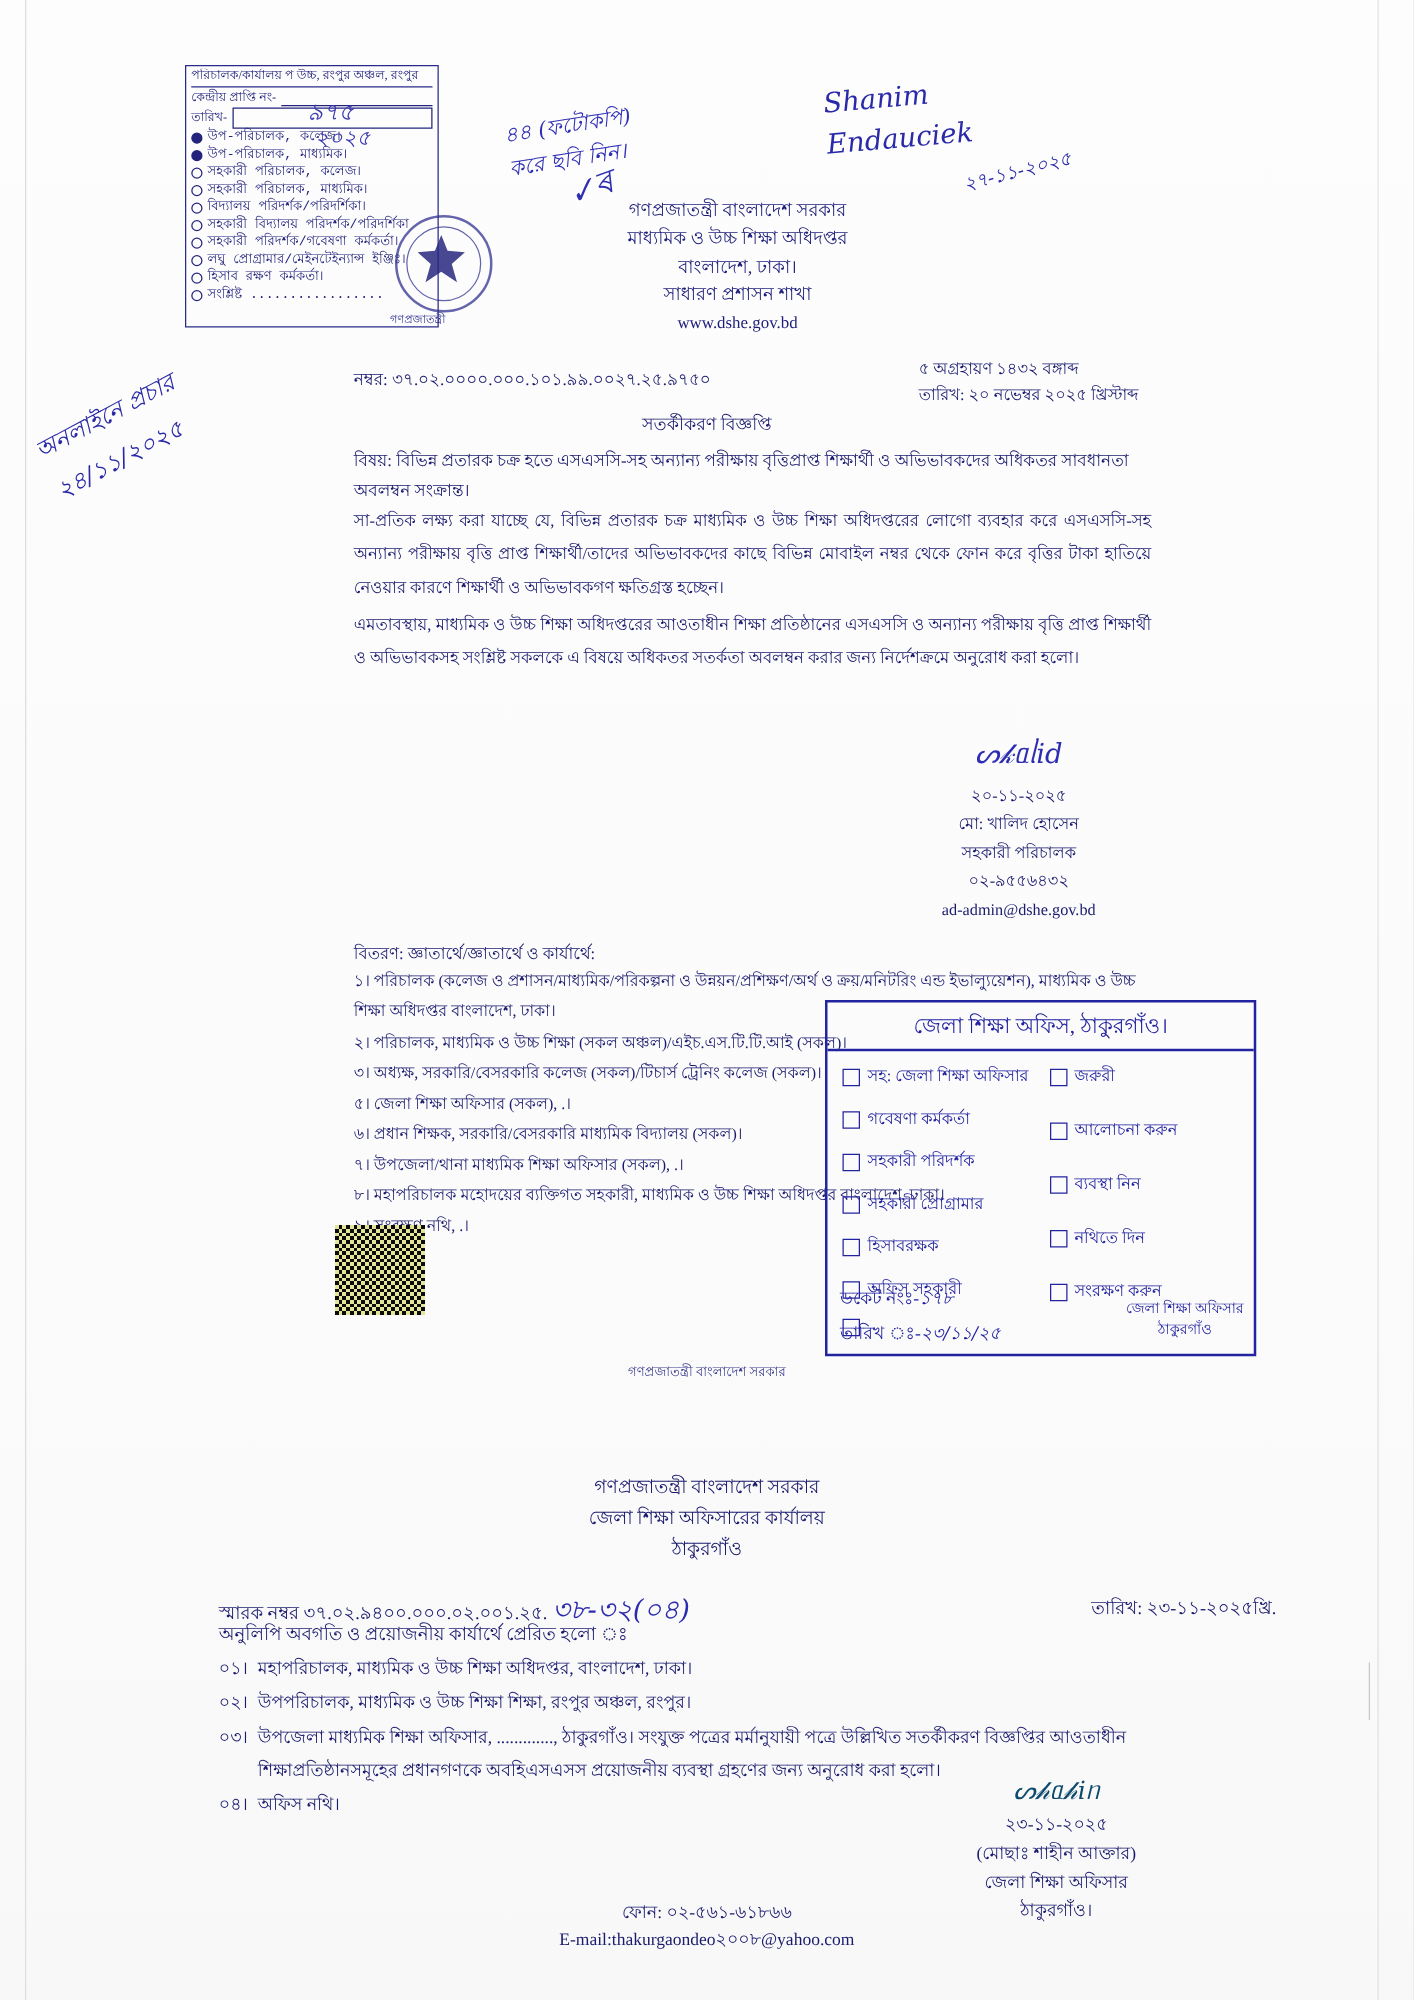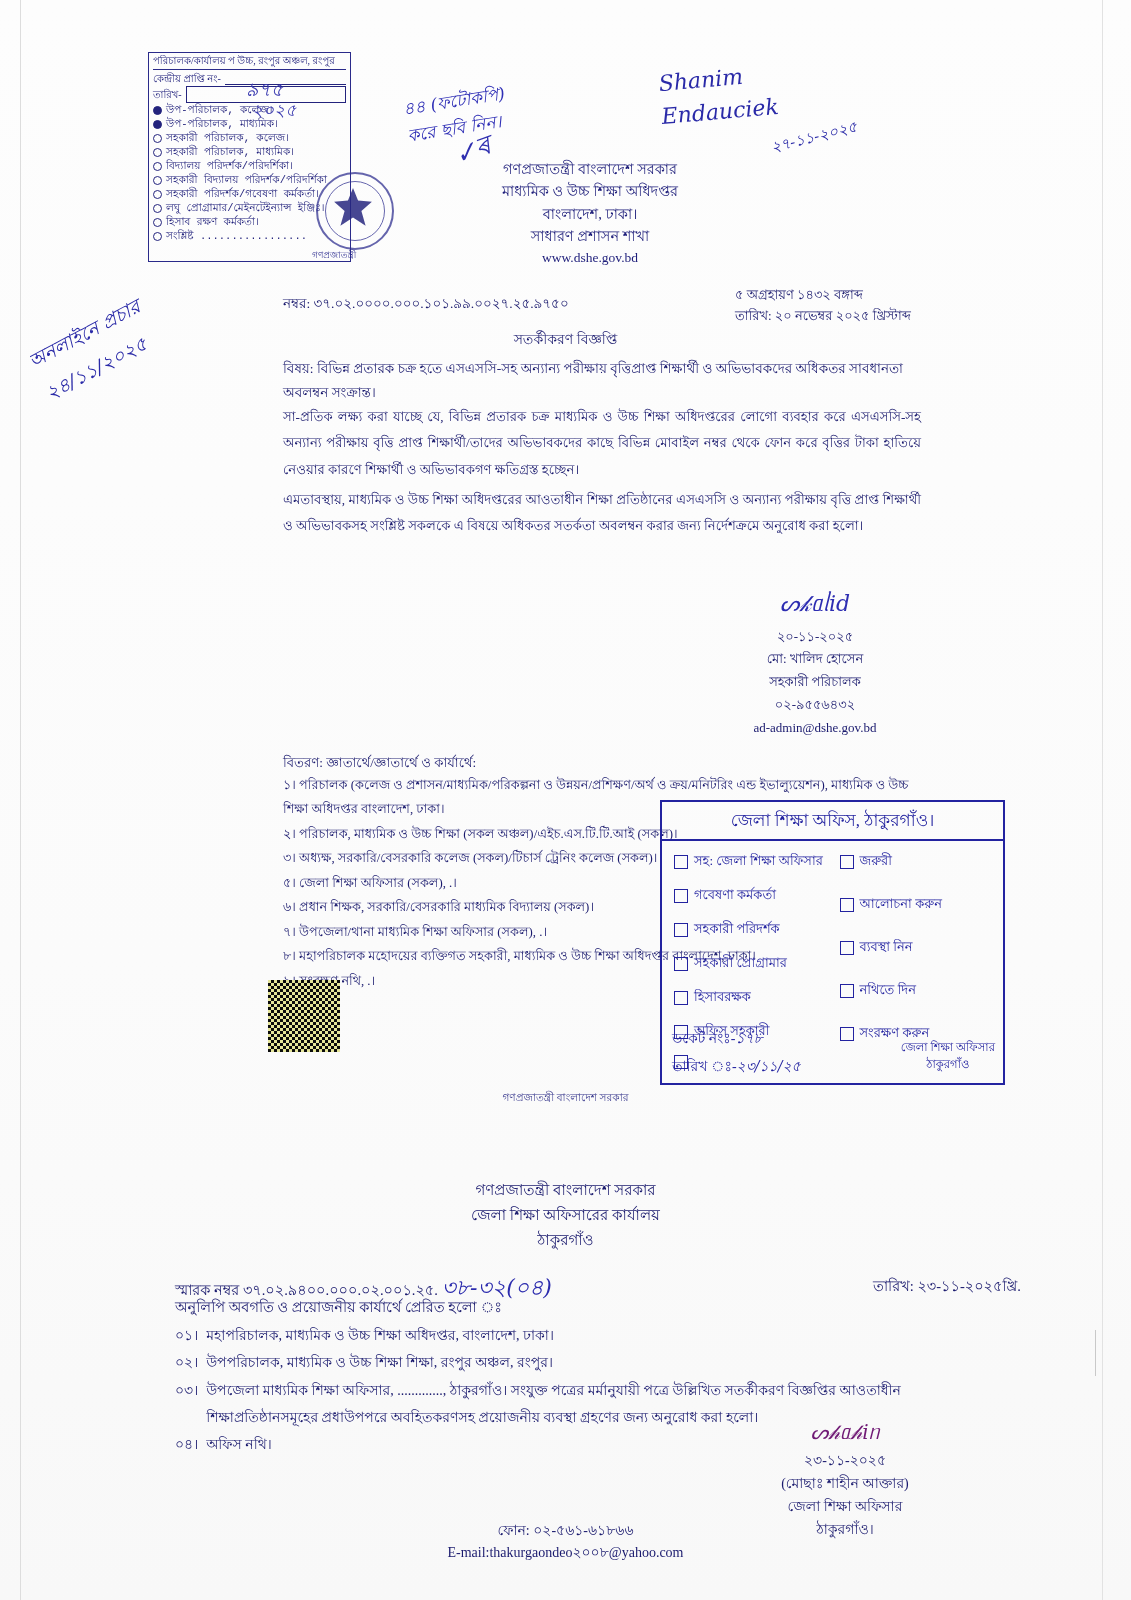--- a/index.html
+++ b/index.html
@@ -320,21 +320,21 @@
     left: 700px; top: 1416px;
     width: 290px;
     text-align: center;
     font-size: 14px;
     line-height: 1.65;
   }
   .bottom-sign .sg {
     font-family: "DejaVu Serif", serif;
     font-style: italic;
     font-size: 20px;
-    color: #701a75;
+    color: #0c4a6e;
     display: block;
   }
   .contact {
     position: absolute;
     left: 0; right: 0; top: 1520px;
     text-align: center;
     font-size: 14px;
     line-height: 1.6;
   }
 
@@ -599,21 +599,21 @@
     <div class="li">
         <span class="idx">০১।</span>
         <span>মহাপরিচালক, মাধ্যমিক ও উচ্চ শিক্ষা অধিদপ্তর, বাংলাদেশ, ঢাকা।</span>
       </div>
     <div class="li">
         <span class="idx">০২।</span>
         <span>উপপরিচালক, মাধ্যমিক ও উচ্চ শিক্ষা শিক্ষা, রংপুর অঞ্চল, রংপুর।</span>
       </div>
     <div class="li">
         <span class="idx">০৩।</span>
-        <span>উপজেলা মাধ্যমিক শিক্ষা অফিসার, ............., ঠাকুরগাঁও। সংযুক্ত পত্রের মর্মানুযায়ী পত্রে উল্লিখিত সতর্কীকরণ বিজ্ঞপ্তির আওতাধীন শিক্ষাপ্রতিষ্ঠানসমূহের প্রধাউপপরে অবহিতকরণসহ প্রয়োজনীয় ব্যবস্থা গ্রহণের জন্য অনুরোধ করা হলো।</span>
+        <span>উপজেলা মাধ্যমিক শিক্ষা অফিসার, ............., ঠাকুরগাঁও। সংযুক্ত পত্রের মর্মানুযায়ী পত্রে উল্লিখিত সতর্কীকরণ বিজ্ঞপ্তির আওতাধীন শিক্ষাপ্রতিষ্ঠানসমূহের প্রধানগণকে অবহিএসএসস প্রয়োজনীয় ব্যবস্থা গ্রহণের জন্য অনুরোধ করা হলো।</span>
       </div>
     <div class="li">
         <span class="idx">০৪।</span>
         <span>অফিস নথি।</span>
       </div>
   </div>
 
   <div class="bottom-sign">
     <span class="sg">ᔕ𝒽ᥲ𝒽іᥒ</span>
     <div>২৩-১১-২০২৫</div>

